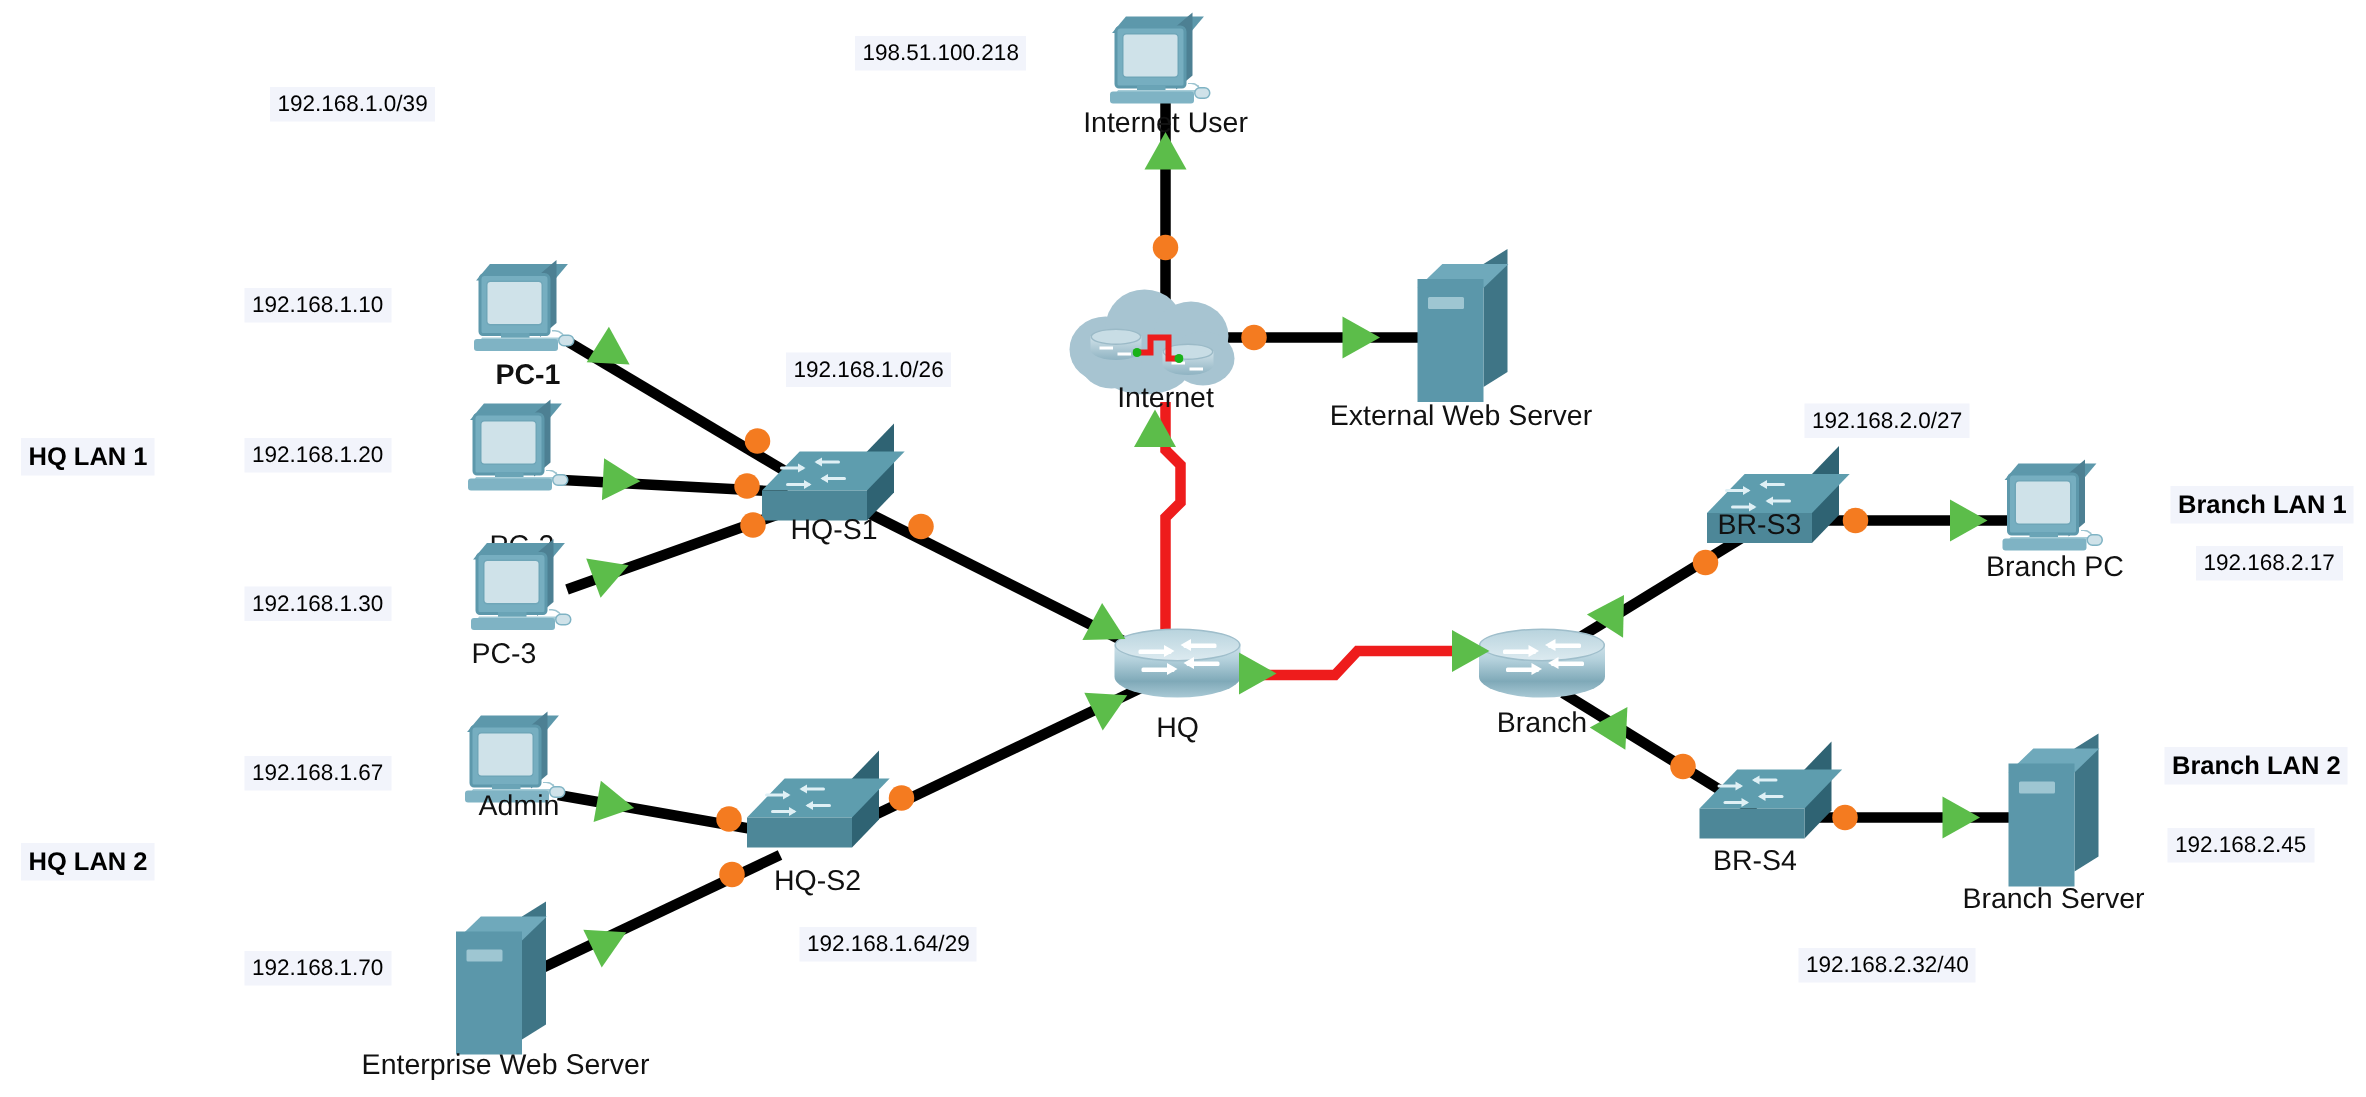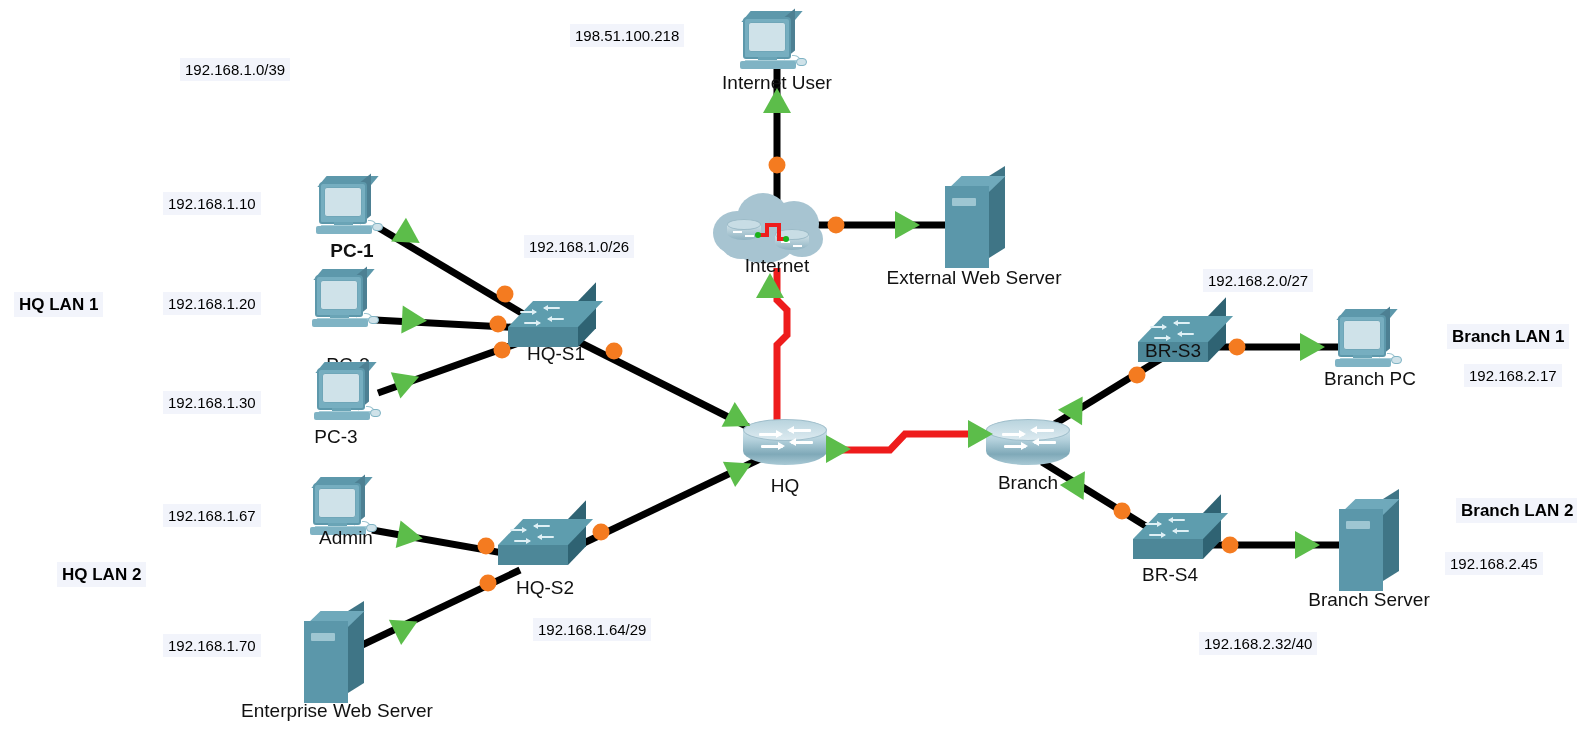--- a/index.html
+++ b/index.html
@@ -214,23 +214,23 @@
     </g>
 
     <g stroke="#ee1c1c" stroke-width="7" fill="none" stroke-linecap="butt" stroke-linejoin="miter">
       <polyline points="777,268 777,300 787,310 787,335 777,345 777,420"></polyline>
       <polyline points="820,450 890,450 905,434 920,434 978,434"></polyline>
     </g>
   </svg>
 
 
   <div class="lbl bold" style="left:14px;top:292px;">HQ LAN 1</div>
-  <div class="lbl bold" style="left:14px;top:562px;margin-left:43px;">HQ LAN 2</div>
+  <div class="lbl bold" style="left:14px;top:562px;">HQ LAN 2</div>
   <div class="lbl bold" style="left:1447px;top:324px;">Branch LAN 1</div>
-  <div class="lbl bold" style="left:1443px;top:498px;margin-left:13px;">Branch LAN 2</div>
+  <div class="lbl bold" style="left:1443px;top:498px;">Branch LAN 2</div>
 
   <div class="lbl" style="left:180px;top:58px;">192.168.1.0/39</div>
   <div class="lbl" style="left:524px;top:235px;">192.168.1.0/26</div>
   <div class="lbl" style="left:533px;top:618px;">192.168.1.64/29</div>
   <div class="lbl" style="left:1203px;top:269px;">192.168.2.0/27</div>
   <div class="lbl" style="left:1199px;top:632px;">192.168.2.32/40</div>
 
   <div class="lbl" style="left:163px;top:192px;">192.168.1.10</div>
   <div class="lbl" style="left:163px;top:292px;">192.168.1.20</div>
   <div class="lbl" style="left:163px;top:391px;">192.168.1.30</div>

